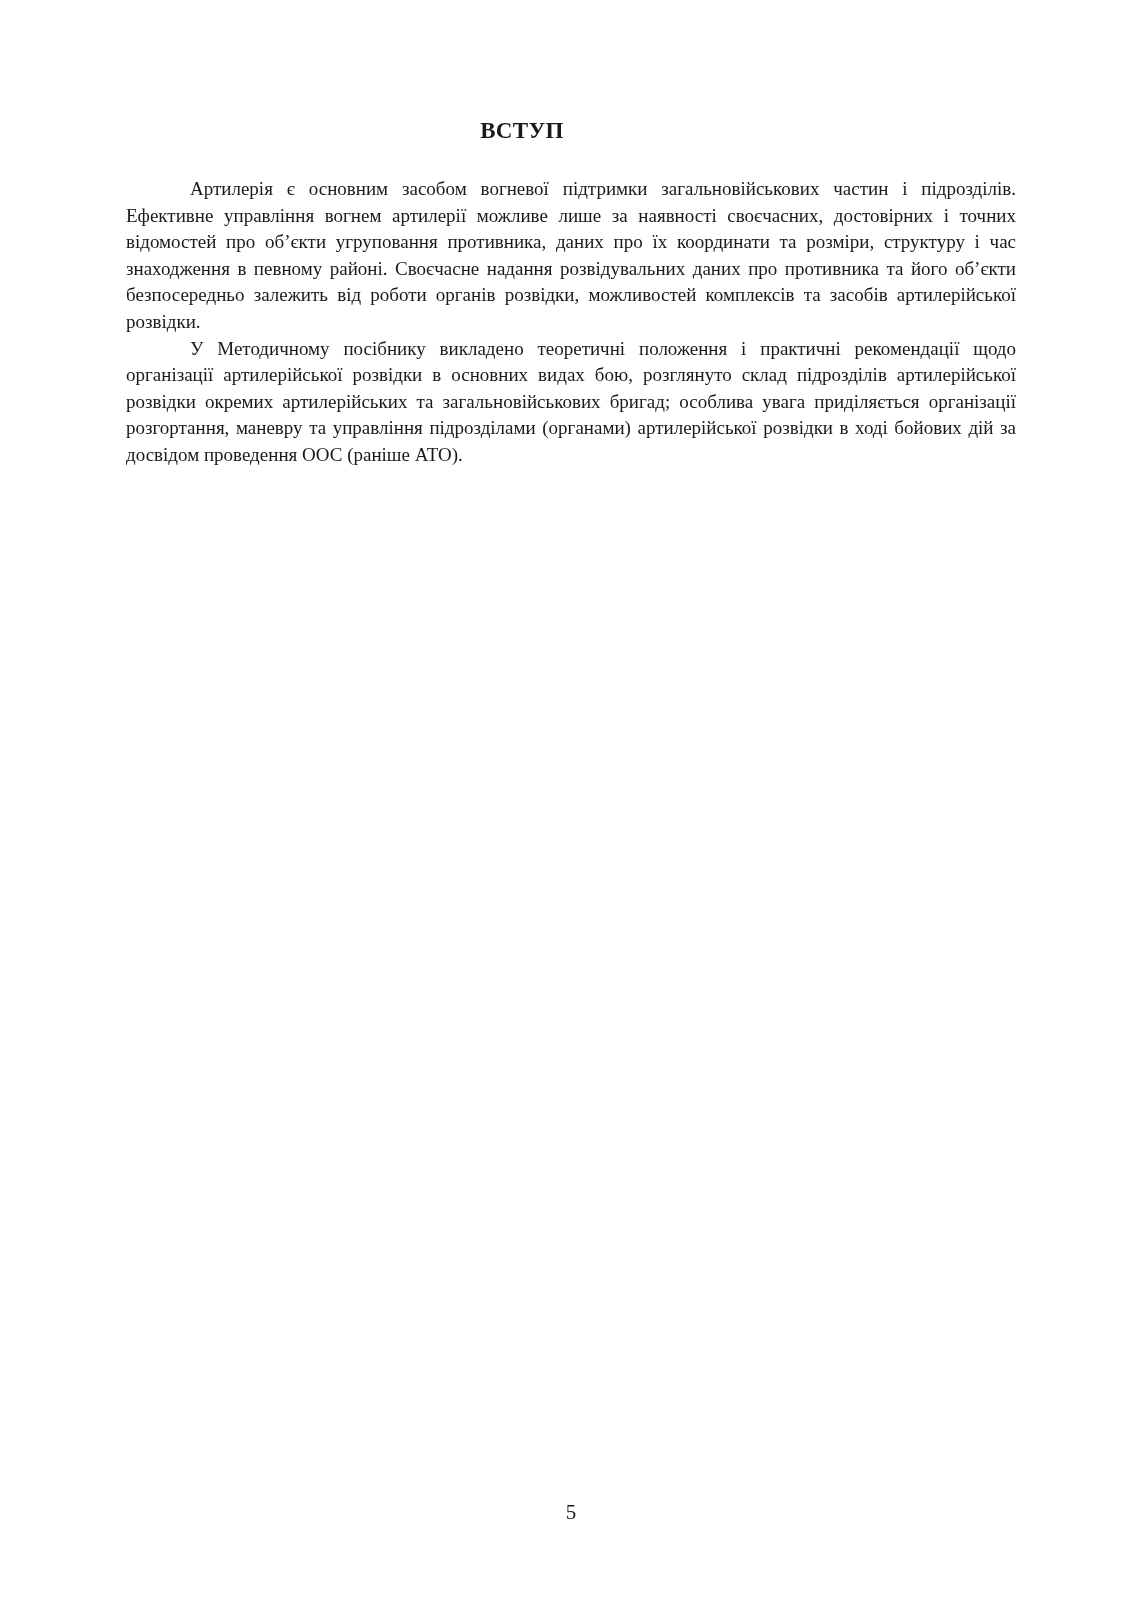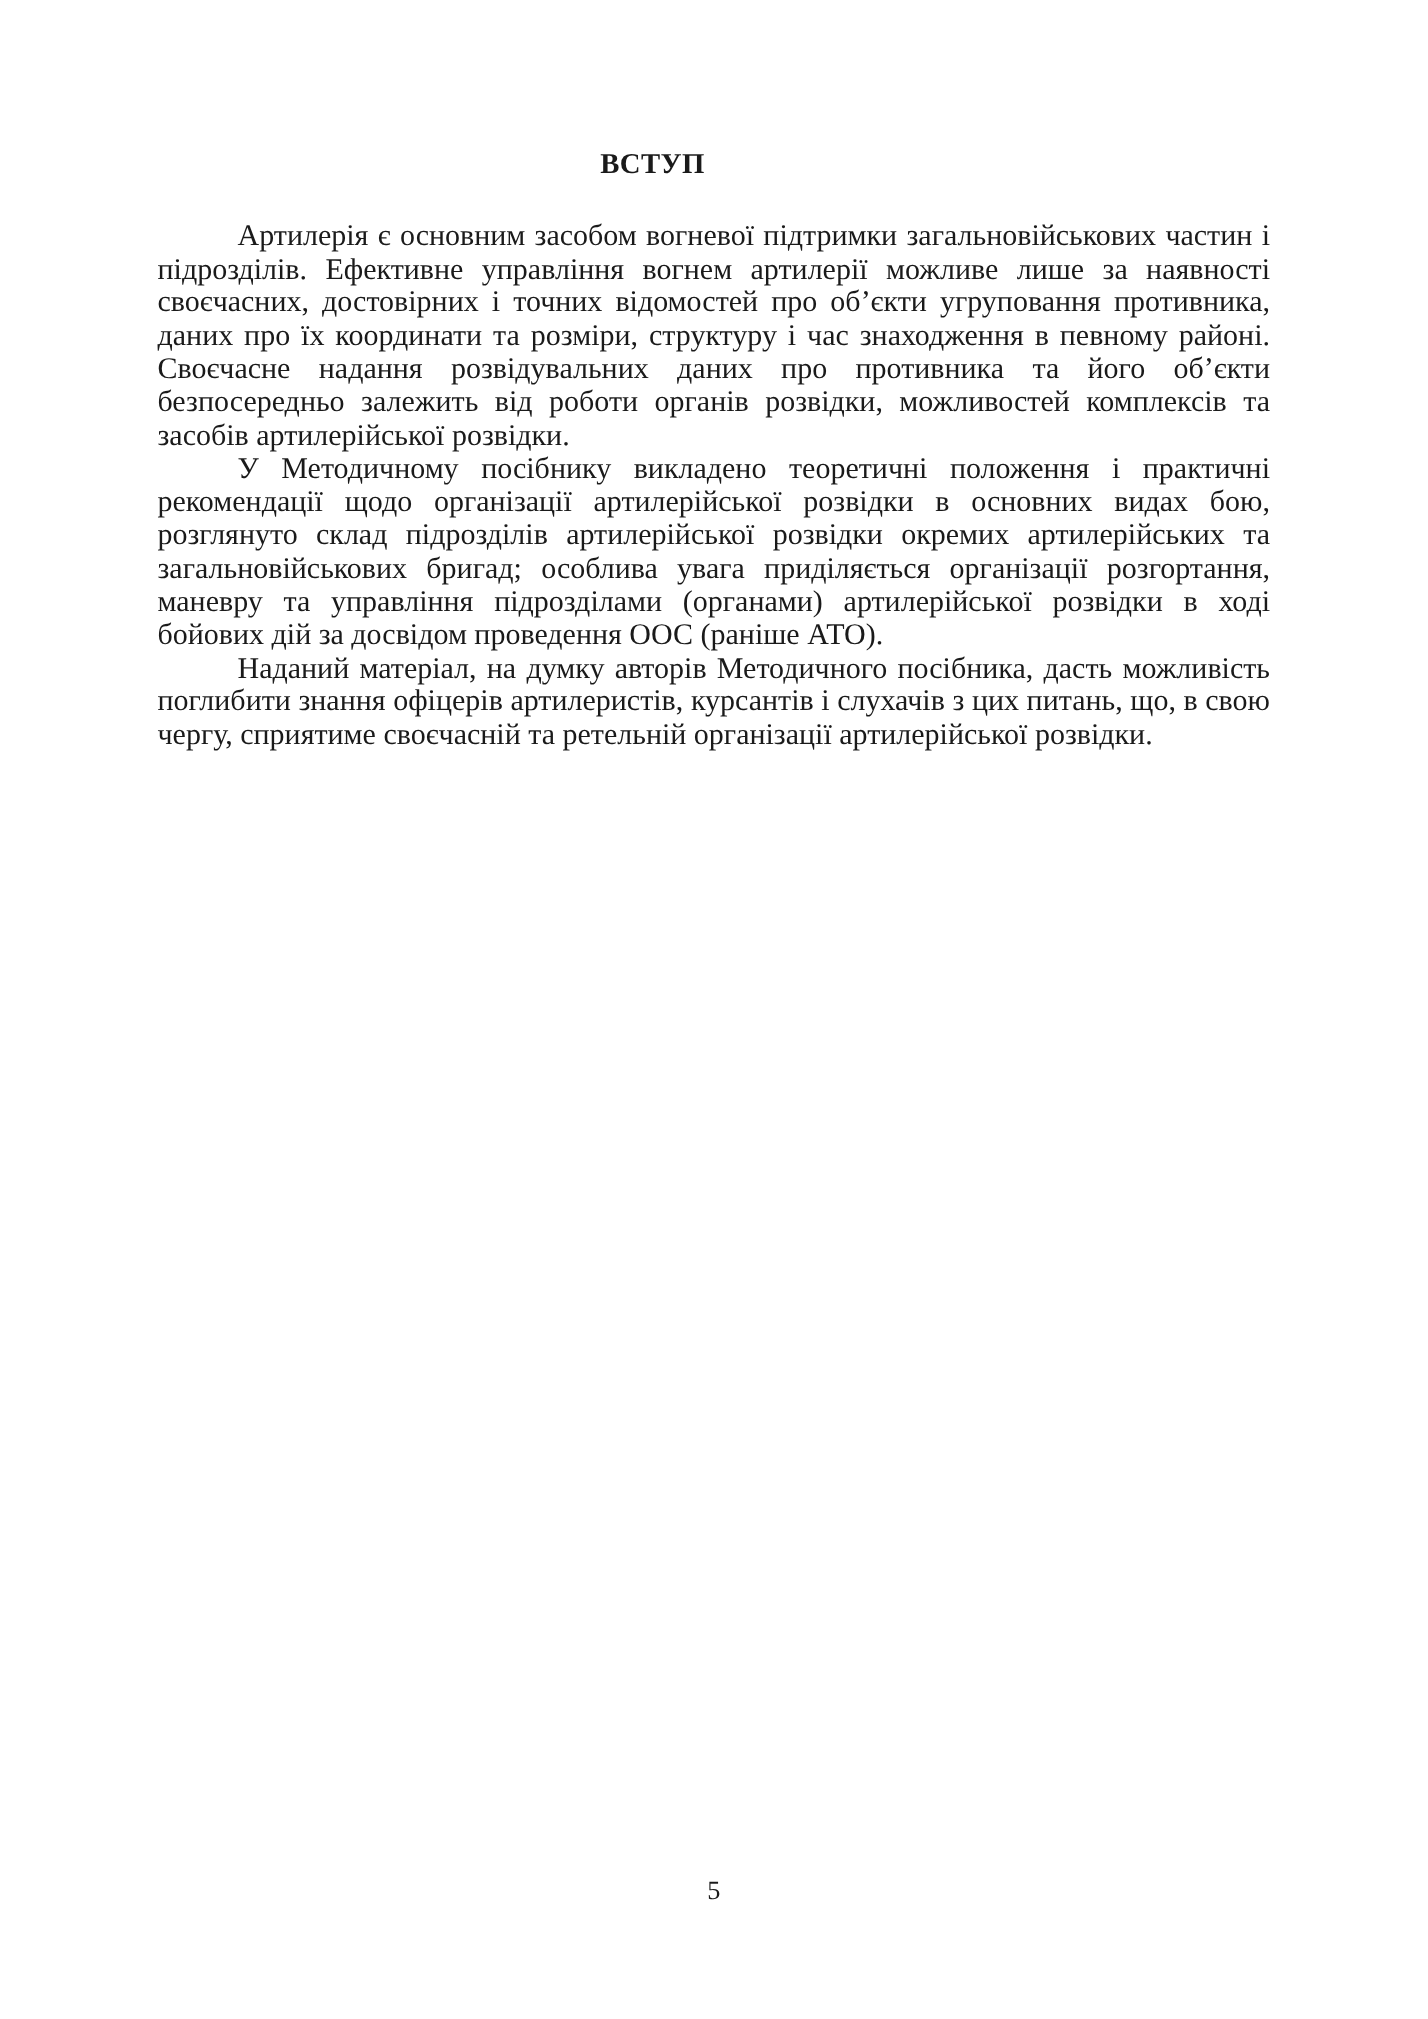--- a/index.html
+++ b/index.html
@@ -30,21 +30,21 @@
     text-align: center;
     font-weight: bold;
     font-size: 23px;
     letter-spacing: 0.3px;
   }
   .body-text {
     position: absolute;
     top: 176px;
     left: 126px;
     width: 890px;
-    font-size: 24px;
+    font-size: 19px;
     line-height: 26.6px;
   }
   .para {
     margin: 0;
     text-indent: 64px;
     text-align: justify;
     hyphens: none;
   }
   .page-number {
     position: absolute;
@@ -57,17 +57,16 @@
 </style>
 </head>
 <body>
 
 <div class="page">
   <div class="title">ВСТУП</div>
 
   <div class="body-text">
     <p class="para">Артилерія є основним засобом вогневої підтримки загальновійськових частин і підрозділів. Ефективне управління вогнем артилерії можливе лише за наявності своєчасних, достовірних і точних відомостей про об’єкти угруповання противника, даних про їх координати та розміри, структуру і час знаходження в певному районі. Своєчасне надання розвідувальних даних про противника та його об’єкти безпосередньо залежить від роботи органів розвідки, можливостей комплексів та засобів артилерійської розвідки.</p>
     <p class="para">У Методичному посібнику викладено теоретичні положення і практичні рекомендації щодо організації артилерійської розвідки в основних видах бою, розглянуто склад підрозділів артилерійської розвідки окремих артилерійських та загальновійськових бригад; особлива увага приділяється організації розгортання, маневру та управління підрозділами (органами) артилерійської розвідки в ході бойових дій за досвідом проведення ООС (раніше АТО).</p>
-    <p class="para">Наданий матеріал, на думку авторів Методичного посібника, дасть можливість поглибити знання офіцерів артилеристів, курсантів і слухачів з цих питань, що, в свою чергу, сприятиме своєчасній та ретельній організації артилерійської розвідки.</p>
   </div>
 
   <div class="page-number">5</div>
 </div>
 
 </body></html>

